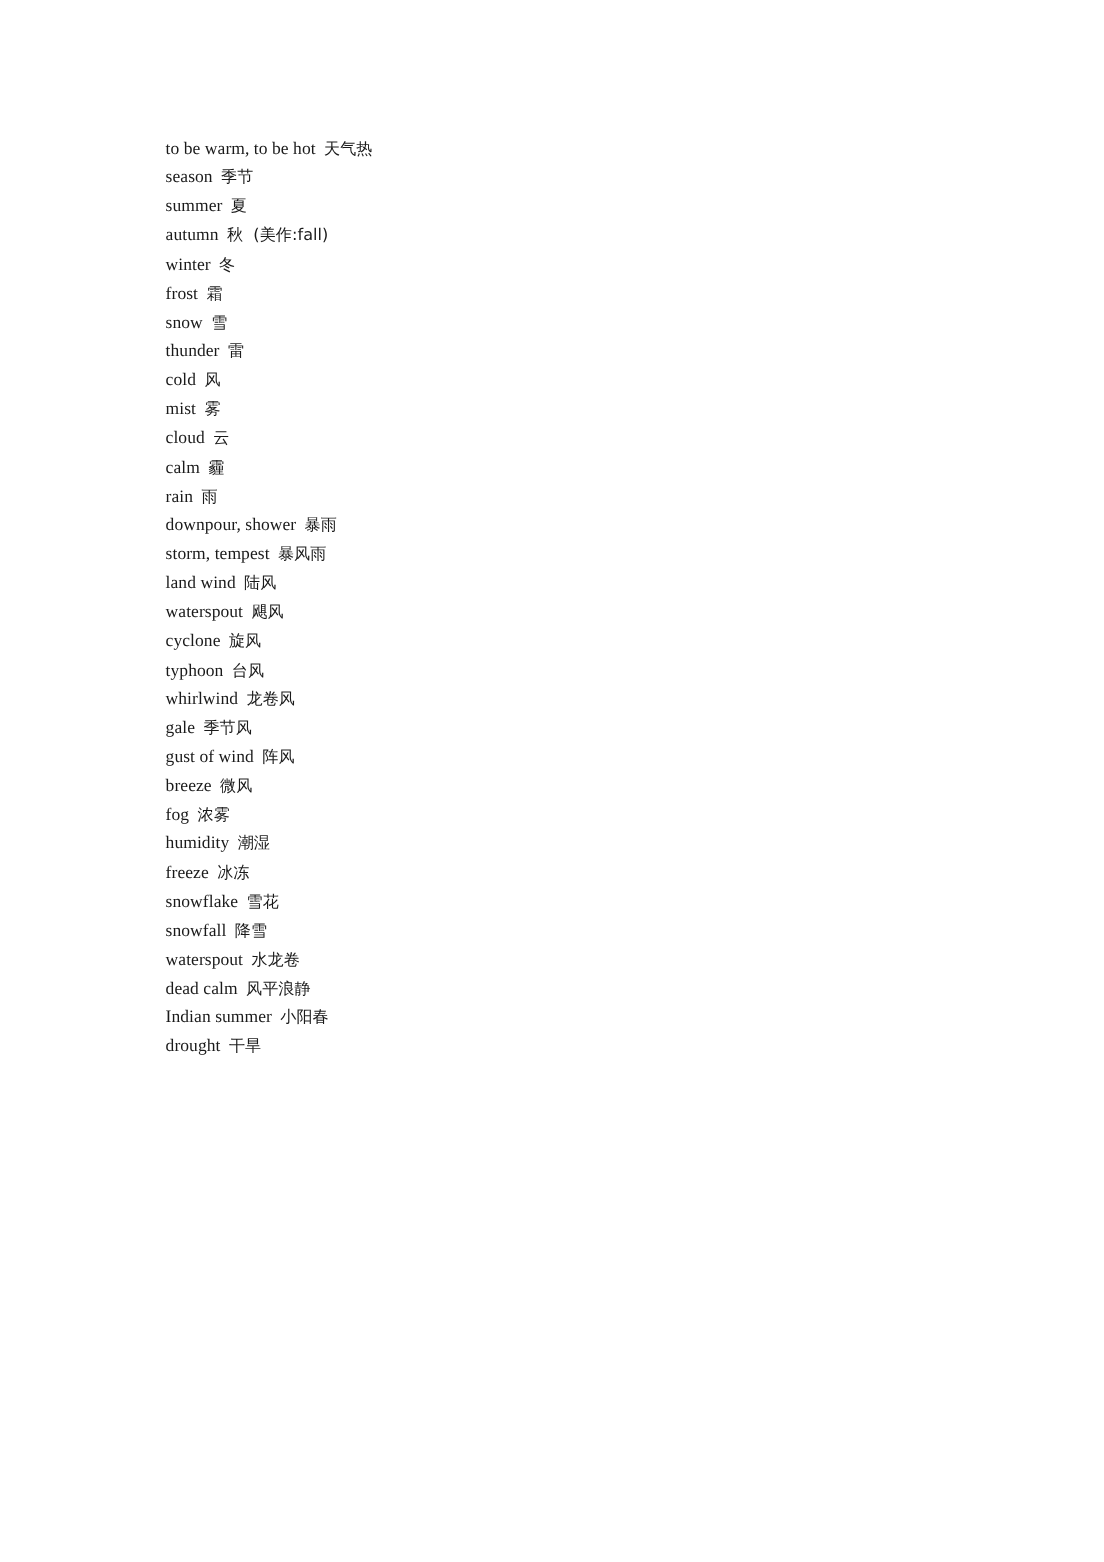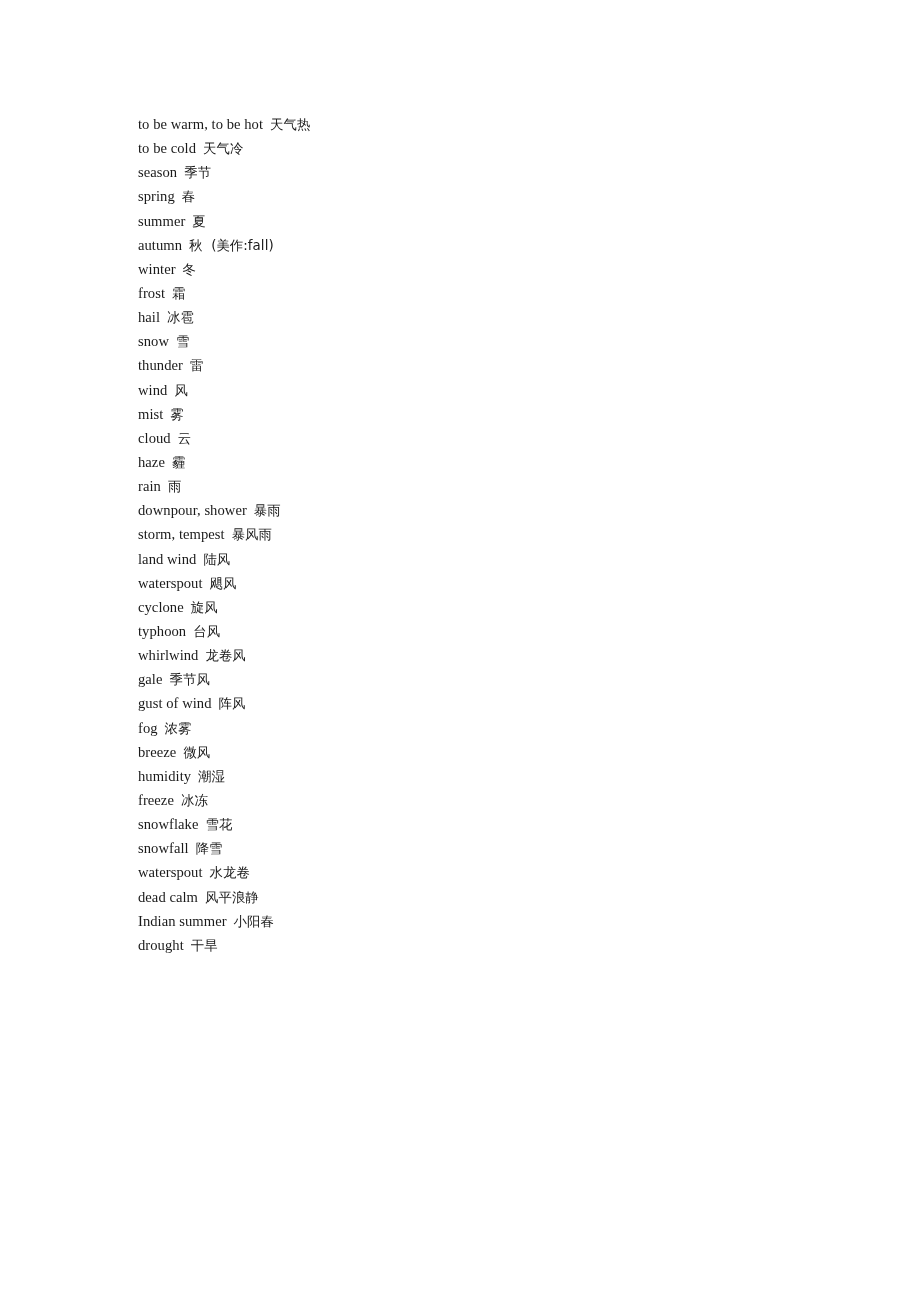--- a/index.html
+++ b/index.html
@@ -49,46 +49,43 @@
     display: inline-block;
     width: 7px;
   }
 </style>
 </head>
 <body>
 
 <div id="page">
   <div id="vocab-list">
       <div class="vocab-line"><span class="term">to be warm, to be hot</span><span class="sep"></span><span class="gloss">天气热</span></div>
-      <div class="vocab-line"><span class="term">to be cold</span><span class="sep"></span><span class="gloss">天气冷</span></div>
       <div class="vocab-line"><span class="term">season</span><span class="sep"></span><span class="gloss">季节</span></div>
-      <div class="vocab-line"><span class="term">spring</span><span class="sep"></span><span class="gloss">春</span></div>
       <div class="vocab-line"><span class="term">summer</span><span class="sep"></span><span class="gloss">夏</span></div>
       <div class="vocab-line"><span class="term">autumn</span><span class="sep"></span><span class="gloss">秋  (美作:fall)</span></div>
       <div class="vocab-line"><span class="term">winter</span><span class="sep"></span><span class="gloss">冬</span></div>
       <div class="vocab-line"><span class="term">frost</span><span class="sep"></span><span class="gloss">霜</span></div>
-      <div class="vocab-line"><span class="term">hail</span><span class="sep"></span><span class="gloss">冰雹</span></div>
       <div class="vocab-line"><span class="term">snow</span><span class="sep"></span><span class="gloss">雪</span></div>
       <div class="vocab-line"><span class="term">thunder</span><span class="sep"></span><span class="gloss">雷</span></div>
-      <div class="vocab-line"><span class="term">wind</span><span class="sep"></span><span class="gloss">风</span></div>
+      <div class="vocab-line"><span class="term">cold</span><span class="sep"></span><span class="gloss">风</span></div>
       <div class="vocab-line"><span class="term">mist</span><span class="sep"></span><span class="gloss">雾</span></div>
       <div class="vocab-line"><span class="term">cloud</span><span class="sep"></span><span class="gloss">云</span></div>
-      <div class="vocab-line"><span class="term">haze</span><span class="sep"></span><span class="gloss">霾</span></div>
+      <div class="vocab-line"><span class="term">calm</span><span class="sep"></span><span class="gloss">霾</span></div>
       <div class="vocab-line"><span class="term">rain</span><span class="sep"></span><span class="gloss">雨</span></div>
       <div class="vocab-line"><span class="term">downpour, shower</span><span class="sep"></span><span class="gloss">暴雨</span></div>
       <div class="vocab-line"><span class="term">storm, tempest</span><span class="sep"></span><span class="gloss">暴风雨</span></div>
       <div class="vocab-line"><span class="term">land wind</span><span class="sep"></span><span class="gloss">陆风</span></div>
       <div class="vocab-line"><span class="term">waterspout</span><span class="sep"></span><span class="gloss">飓风</span></div>
       <div class="vocab-line"><span class="term">cyclone</span><span class="sep"></span><span class="gloss">旋风</span></div>
       <div class="vocab-line"><span class="term">typhoon</span><span class="sep"></span><span class="gloss">台风</span></div>
       <div class="vocab-line"><span class="term">whirlwind</span><span class="sep"></span><span class="gloss">龙卷风</span></div>
       <div class="vocab-line"><span class="term">gale</span><span class="sep"></span><span class="gloss">季节风</span></div>
       <div class="vocab-line"><span class="term">gust of wind</span><span class="sep"></span><span class="gloss">阵风</span></div>
+      <div class="vocab-line"><span class="term">breeze</span><span class="sep"></span><span class="gloss">微风</span></div>
       <div class="vocab-line"><span class="term">fog</span><span class="sep"></span><span class="gloss">浓雾</span></div>
-      <div class="vocab-line"><span class="term">breeze</span><span class="sep"></span><span class="gloss">微风</span></div>
       <div class="vocab-line"><span class="term">humidity</span><span class="sep"></span><span class="gloss">潮湿</span></div>
       <div class="vocab-line"><span class="term">freeze</span><span class="sep"></span><span class="gloss">冰冻</span></div>
       <div class="vocab-line"><span class="term">snowflake</span><span class="sep"></span><span class="gloss">雪花</span></div>
       <div class="vocab-line"><span class="term">snowfall</span><span class="sep"></span><span class="gloss">降雪</span></div>
       <div class="vocab-line"><span class="term">waterspout</span><span class="sep"></span><span class="gloss">水龙卷</span></div>
       <div class="vocab-line"><span class="term">dead calm</span><span class="sep"></span><span class="gloss">风平浪静</span></div>
       <div class="vocab-line"><span class="term">Indian summer</span><span class="sep"></span><span class="gloss">小阳春</span></div>
       <div class="vocab-line"><span class="term">drought</span><span class="sep"></span><span class="gloss">干旱</span></div>
     </div>
 </div>

